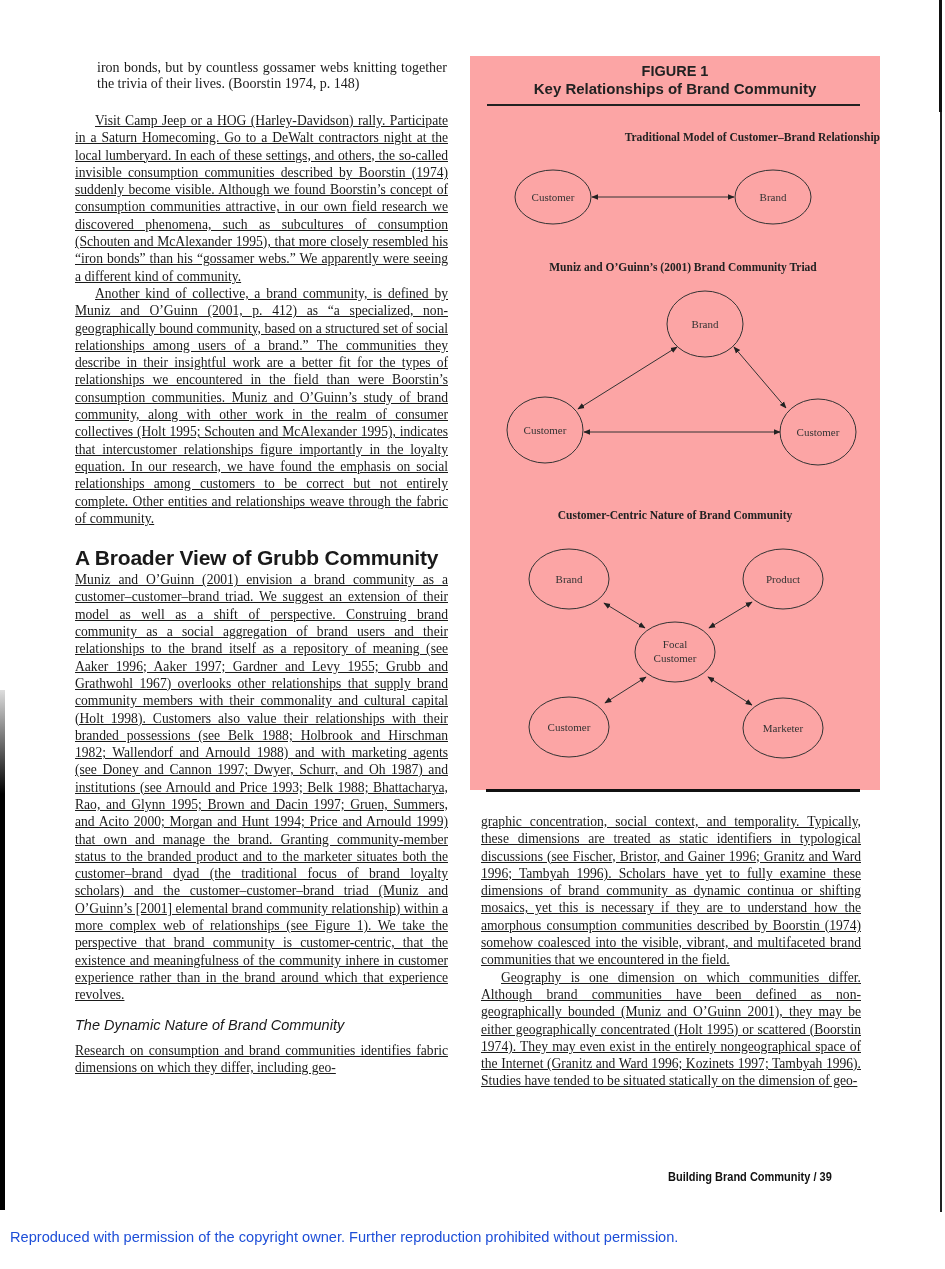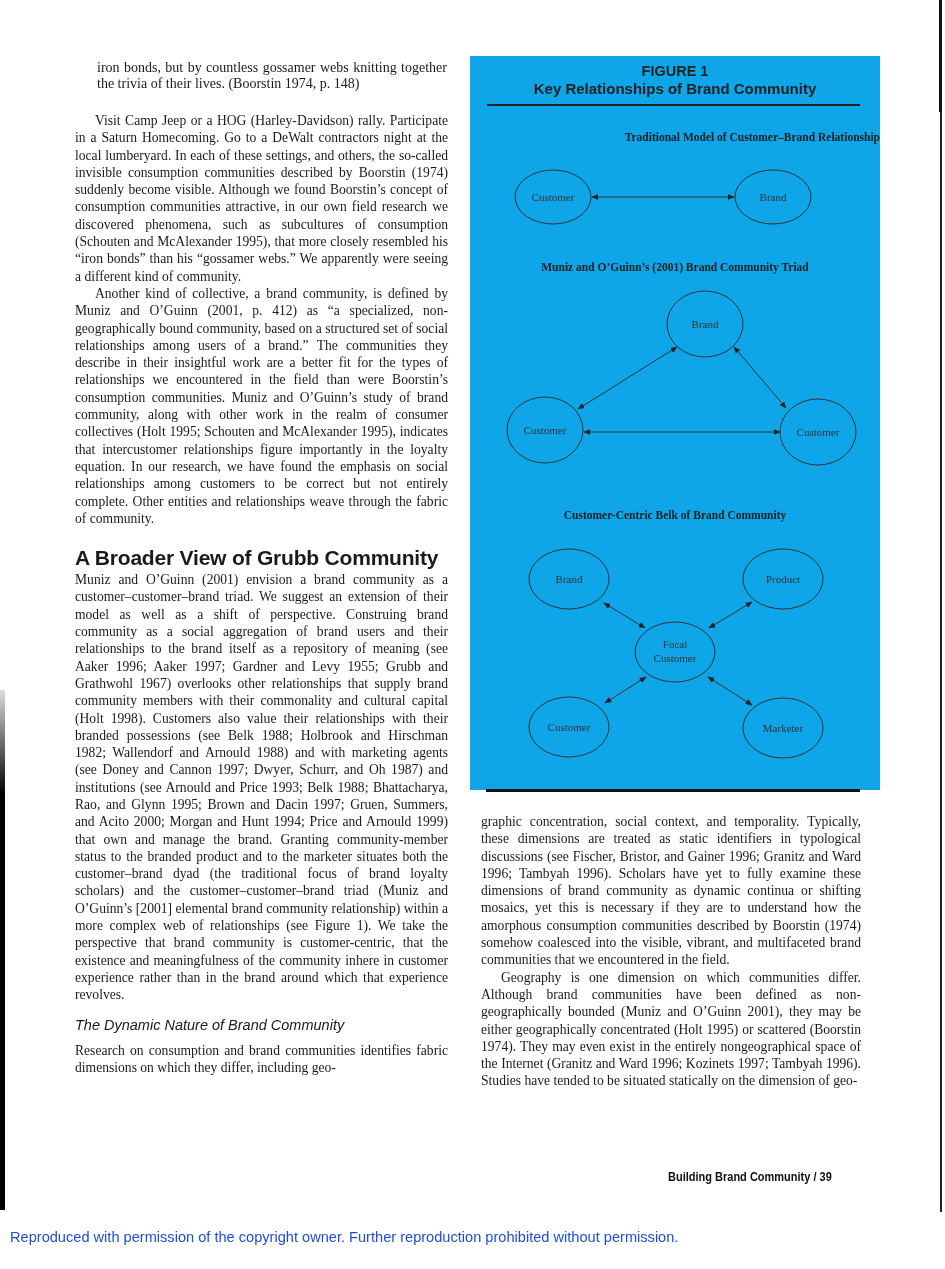--- a/index.html
+++ b/index.html
@@ -3,27 +3,27 @@
 <meta charset="utf-8">
 <style>
   html, body { margin:0; padding:0; background:#ffffff; }
   body { width:945px; height:1269px; position:relative; overflow:hidden; font-family:"Liberation Serif", serif; color:#1a1a1a; }
   .edge-right { position:absolute; left:939px; top:0; width:3px; height:112px; background:#111; }
   .edge-right2 { position:absolute; left:940px; top:112px; width:2px; height:1100px; background:#222; }
   .edge-left { position:absolute; left:0; top:690px; width:5px; height:520px; background:linear-gradient(#ddd, #000 20%, #000); }
 
   .col-left { position:absolute; left:75px; top:60px; width:373px; }
   .col-right { position:absolute; left:481px; top:813px; width:380px; }
-  p.body { margin:0; font-size:13.6px; line-height:17.3px; text-align:justify; hyphens:none; }
+  p.body { margin:0; font-size:13.6px; line-height:17.3px; text-align:justify; hyphens:none;text-decoration:underline; }
   p.body.indent { text-indent:20px; }
   p.quote { margin:0 0 20px 22px; font-size:14px; line-height:16px; text-align:justify; width:350px; }
   h2.section { font-family:"Liberation Sans", sans-serif; font-weight:bold; font-size:21px; margin:18px 0 0 0; letter-spacing:-0.2px; line-height:26px; }
   h3.sub { font-family:"Liberation Sans", sans-serif; font-weight:normal; font-style:italic; font-size:14.5px; margin:12px 0 8px 0; line-height:18px; }
 
-  .figure { position:absolute; left:470px; top:56px; width:410px; height:734px; background:#0ea5e9; }
+  .figure { position:absolute; left:470px; top:56px; width:410px; height:734px; background:#fca5a5; }
   .fig-label { position:absolute; left:0; width:410px; text-align:center; font-family:"Liberation Sans", sans-serif; font-weight:bold; color:#222; }
   .fig-num { top:7px; font-size:14.5px; }
   .fig-title { top:24px; font-size:15px; }
   .fig-rule { position:absolute; left:17px; top:48px; width:373px; height:2px; background:#222; }
   .fig-bottom-rule { position:absolute; left:486px; top:789px; width:374px; height:3px; background:#111; }
   .panel-title { position:absolute; left:0; width:410px; text-align:center; font-family:"Liberation Serif", serif; font-weight:bold; font-size:11.5px; color:#222; }
   svg.diagram { position:absolute; left:0; top:0; }
   .node-label { font-family:"Liberation Serif", serif; font-size:11px; fill:#333; }
 
   .running-foot { position:absolute; left:668px; top:1170px; font-family:"Liberation Sans", sans-serif; font-weight:bold; font-size:12.5px; color:#111; transform:scaleX(0.88); transform-origin:left; }
@@ -45,22 +45,22 @@
   <h3 class="sub">The Dynamic Nature of Brand Community</h3>
   <p class="body">Research on consumption and brand communities identifies fabric dimensions on which they differ, including geo-</p>
 </div>
 
 <div class="figure">
   <div class="fig-label fig-num">FIGURE 1</div>
   <div class="fig-label fig-title">Key Relationships of Brand Community</div>
   <div class="fig-rule"></div>
 
   <div class="panel-title" style="top:75px;text-align:right;">Traditional Model of Customer–Brand Relationship</div>
-  <div class="panel-title" style="top:205px;">Muniz and O’Guinn’s (2001) Brand Community Triad</div>
-  <div class="panel-title" style="top:453px;">Customer-Centric Belk of Brand Community</div>
+  <div class="panel-title" style="top:205px;margin-left:8px;">Muniz and O’Guinn’s (2001) Brand Community Triad</div>
+  <div class="panel-title" style="top:453px;">Customer-Centric Nature of Brand Community</div>
 
   <svg class="diagram" width="410" height="734" viewBox="0 0 410 734">
     <defs>
       <marker id="ah" viewBox="0 0 10 10" refX="9" refY="5" markerWidth="7" markerHeight="7" orient="auto-start-reverse">
         <path d="M0,1 L10,5 L0,9 z" fill="#222"></path>
       </marker>
     </defs>
     <g stroke="#333" stroke-width="1" fill="none">
 
       <ellipse cx="83" cy="141" r="0"></ellipse>

